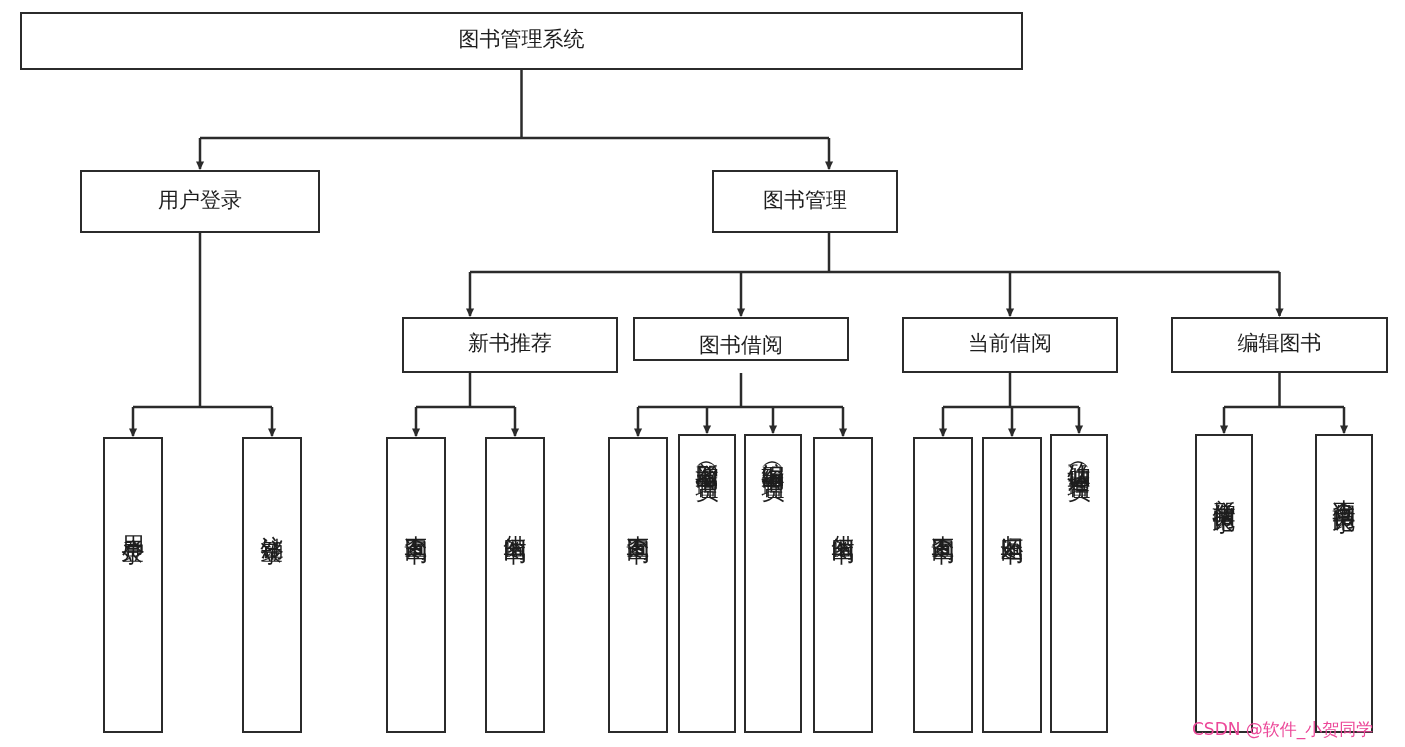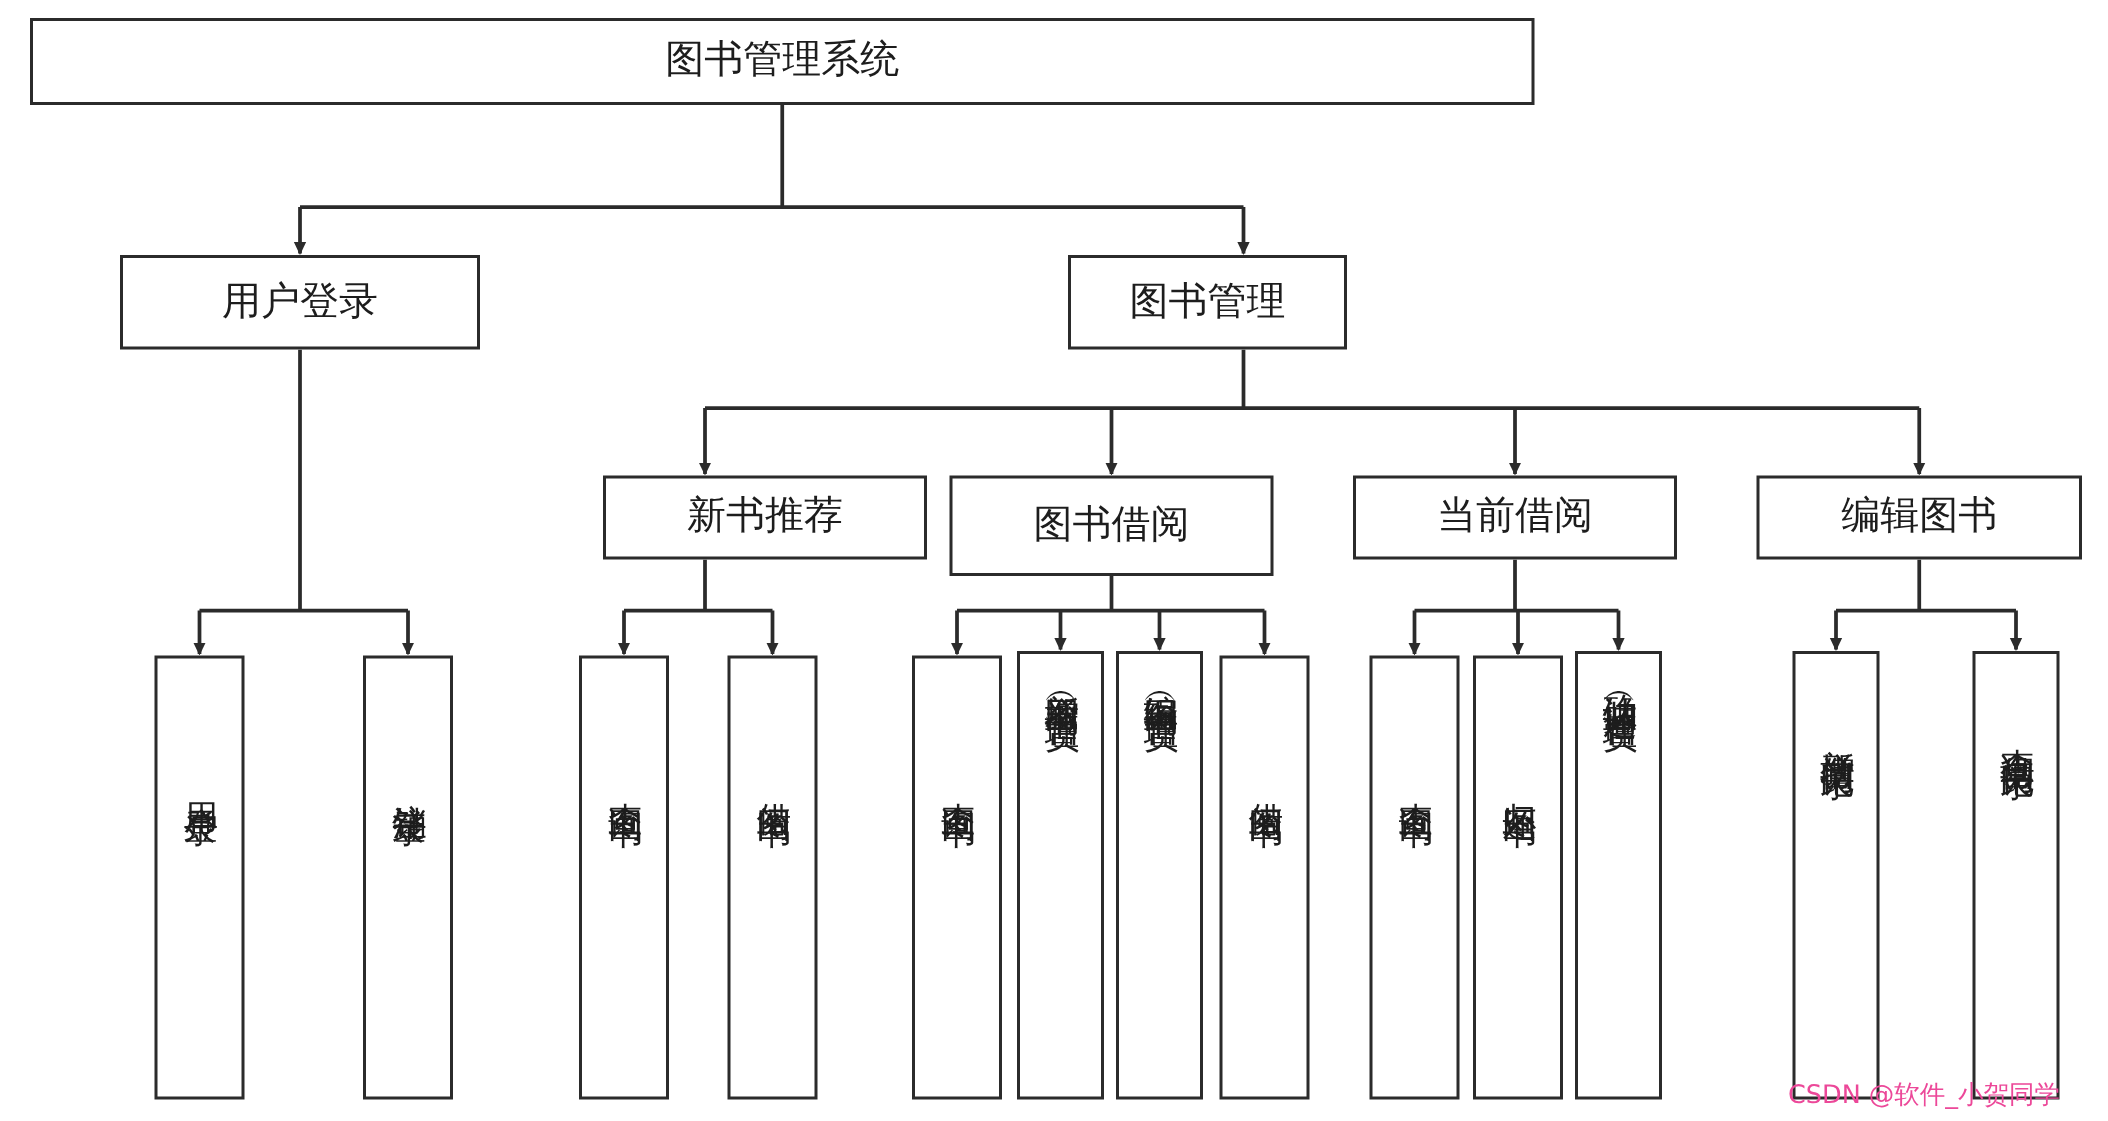--- a/index.html
+++ b/index.html
@@ -36,21 +36,22 @@
     justify-content: center;
     overflow: hidden;
   }
   .node-label {
     color: #1d1d1d;
     line-height: 1.12;
     text-align: center;
     white-space: nowrap;
   }
   .h-node .node-label {
-    font-size: 26px;
+    font-size: 21px;
+    font-family: Liberation Mono, monospace;
   }
   .v-node {
     align-items: flex-start;
     justify-content: center;
     padding-top: 0px;
   }
   .v-node .node-label {
     writing-mode: vertical-rl;
     text-orientation: upright;
     font-size: 23px;
@@ -119,21 +120,21 @@
       </div>
       <div class="node-box h-node" style="left: 80px; top: 170px; width: 240px; height: 63px;">
         <span class="node-label">用户登录</span>
       </div>
       <div class="node-box h-node" style="left: 712px; top: 170px; width: 186px; height: 63px;">
         <span class="node-label">图书管理</span>
       </div>
       <div class="node-box h-node" style="left: 362px; top: 317px; width: 216px; height: 56px; margin-left: 40px;">
         <span class="node-label">新书推荐</span>
       </div>
-      <div class="node-box h-node" style="left: 633px; top: 317px; width: 216px; height: 67px;">
+      <div class="node-box h-node" style="left: 633px; top: 317px; width: 216px; height: 44px; align-items: flex-end;">
         <span class="node-label">图书借阅</span>
       </div>
       <div class="node-box h-node" style="left: 902px; top: 317px; width: 216px; height: 56px;">
         <span class="node-label">当前借阅</span>
       </div>
       <div class="node-box h-node" style="left: 1171px; top: 317px; width: 217px; height: 56px;">
         <span class="node-label">编辑图书</span>
       </div>
       <div class="node-box v-node" style="left: 103px; top: 437px; width: 60px; height: 296px;">
         <span class="node-label" style="margin-top: 78px;">用户登录</span>

